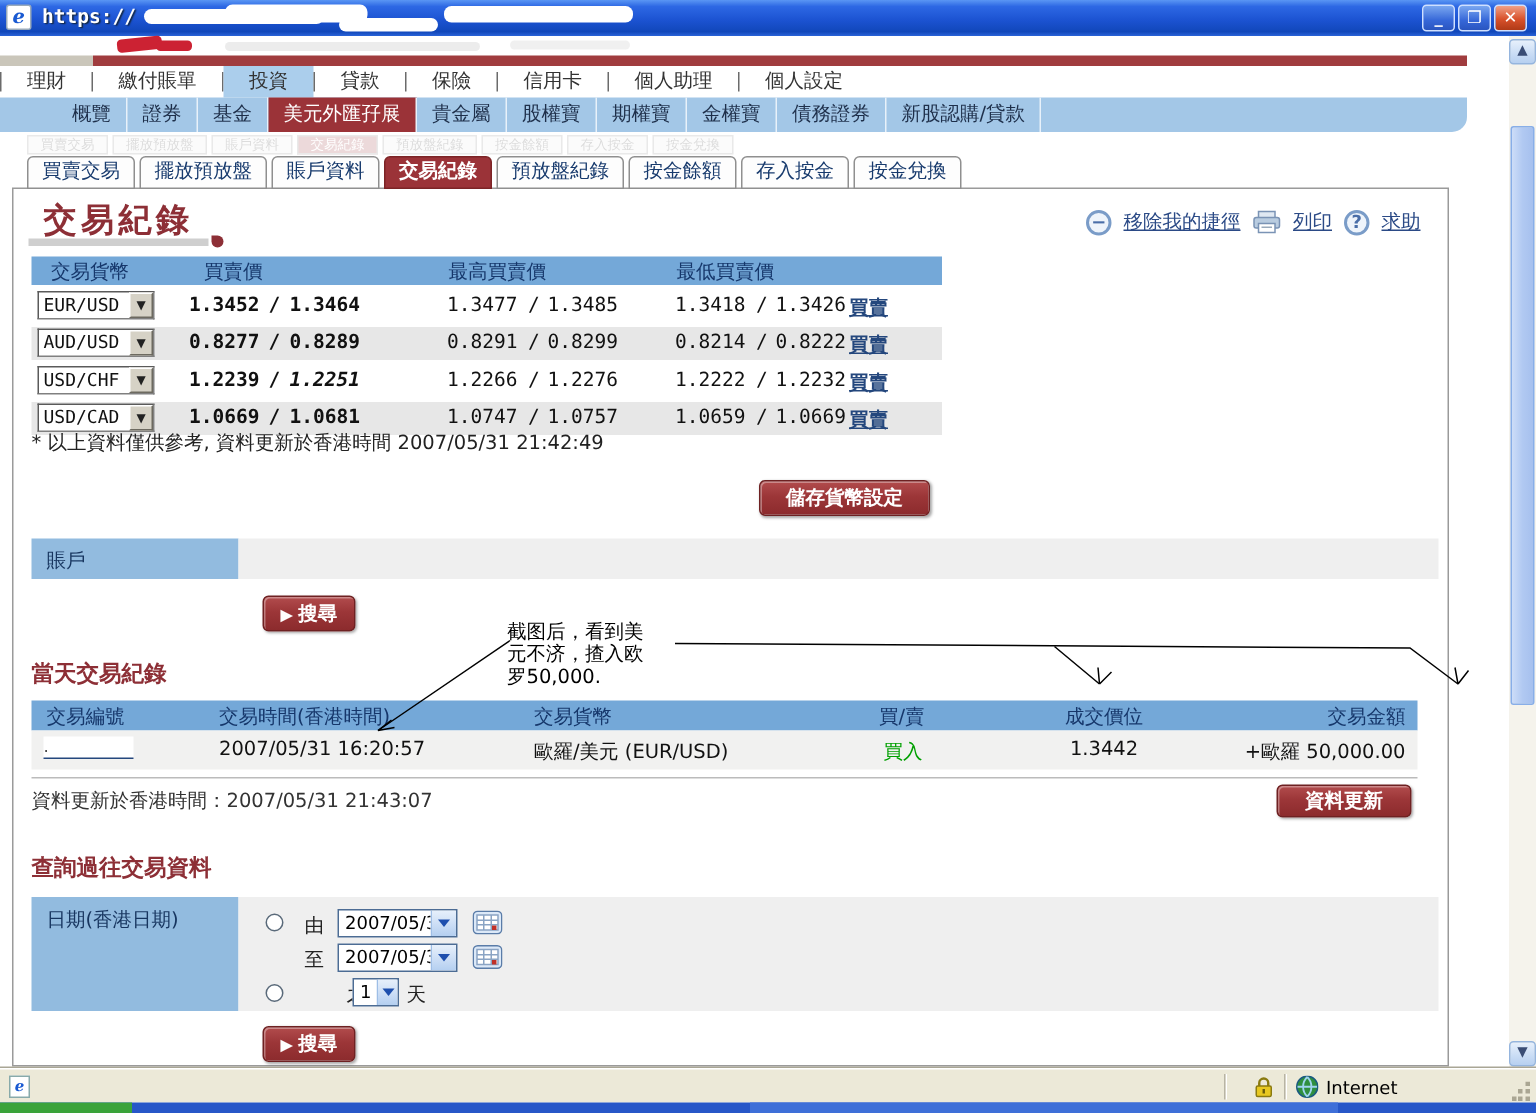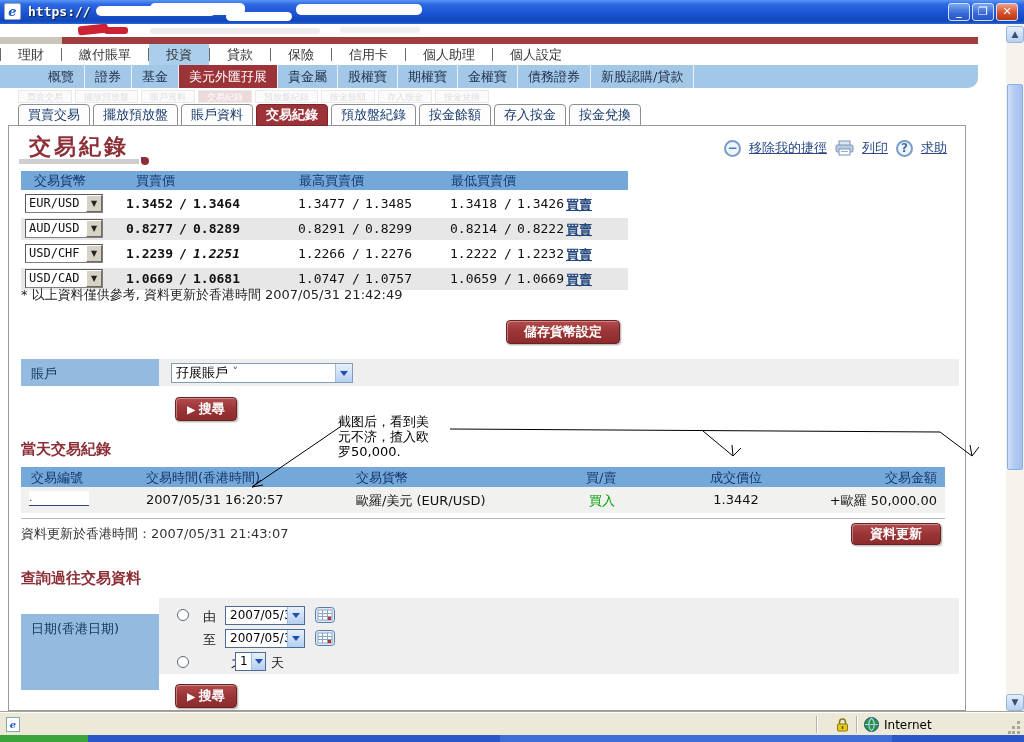--- a/index.html
+++ b/index.html
@@ -310,27 +310,20 @@
         <a class="trade-link">買賣</a>
       </div>
     </div>
 
     <div class="abs note">* 以上資料僅供參考, 資料更新於香港時間 2007/05/31 21:42:49</div>
 
     <button class="abs redbtn" style="left:497px; top:194px; width:114px; height:24px;">儲存貨幣設定</button>
 
     <div class="abs acct-label" style="left:12px; top:233px; width:138px; height:27px;">賬戶</div>
     <div class="abs gray-panel" style="left:150px; top:233px; width:800px; height:27px;"></div>
-    <div class="sel-xp" style="left:162px; top:237px; width:182px; height:20px;">
-      <span class="val"><span>孖展賬戶</span>
-        <span class="hand-mark">ˇ</span></span>
-      <span class="xbtn">
-          <i></i>
-        </span>
-    </div>
 
     <button class="abs redbtn" style="left:166px; top:271px; width:62px; height:24px;"><span class="play">▶</span><span>搜尋</span></button>
 
     <div class="abs sec-head" style="left:12px; top:314px;">當天交易紀錄</div>
 
     <div class="abs t2">
       <div class="t2-head">
         <span style="left:10px;">交易編號</span>
         <span style="left:125px;">交易時間(香港時間)</span>
         <span style="left:335px;">交易貨幣</span>
@@ -347,21 +340,21 @@
         <span style="right:8px;">+歐羅 50,000.00</span>
       </div>
     </div>
 
     <div class="abs divline"></div>
     <div class="abs upd-line">資料更新於香港時間：2007/05/31 21:43:07</div>
     <button class="abs redbtn" style="left:842px; top:397px; width:90px; height:22px;">資料更新</button>
 
     <div class="abs sec-head" style="left:12px; top:443px;">查詢過往交易資料</div>
 
-    <div class="abs form-label" style="left:12px; top:472px; width:138px; height:76px;margin-top:16px;">日期(香港日期)</div>
+    <div class="abs form-label" style="left:12px; top:472px; width:138px; height:76px;">日期(香港日期)</div>
     <div class="abs gray-panel" style="left:150px; top:472px; width:800px; height:76px;"></div>
 
     <span class="radio" style="left:168px; top:483px;"></span>
     <span class="flabel" style="left:194px; top:482px;">由</span>
     <div class="sel-xp" style="left:216px; top:480px; width:80px; height:19px; border-color:#4c6c94;">
       <span class="val" style="font-size:12px;">2007/05/30</span>
       <span class="xbtn">
           <i style="top:6px;"></i>
         </span>
     </div>

